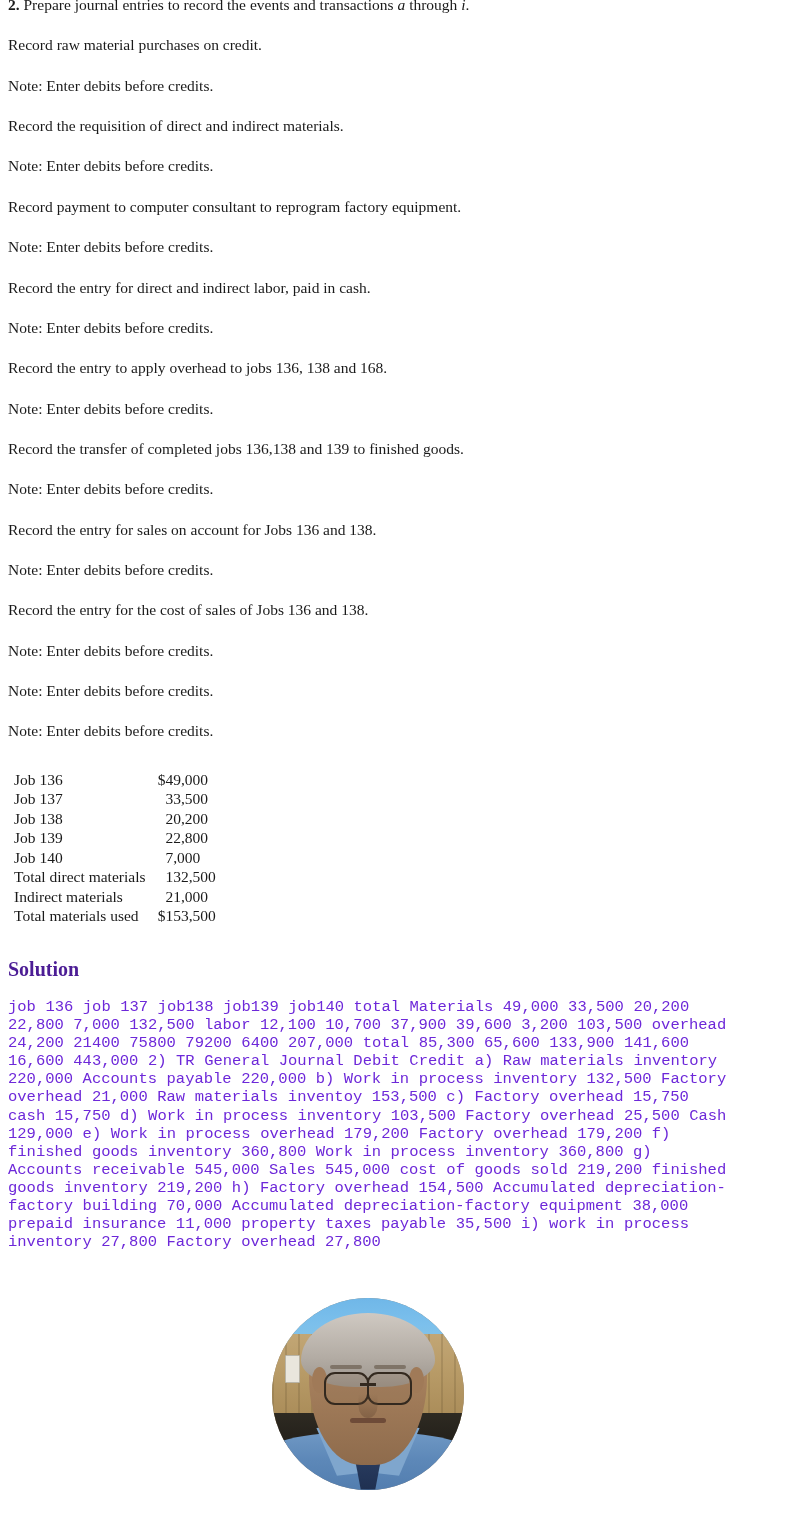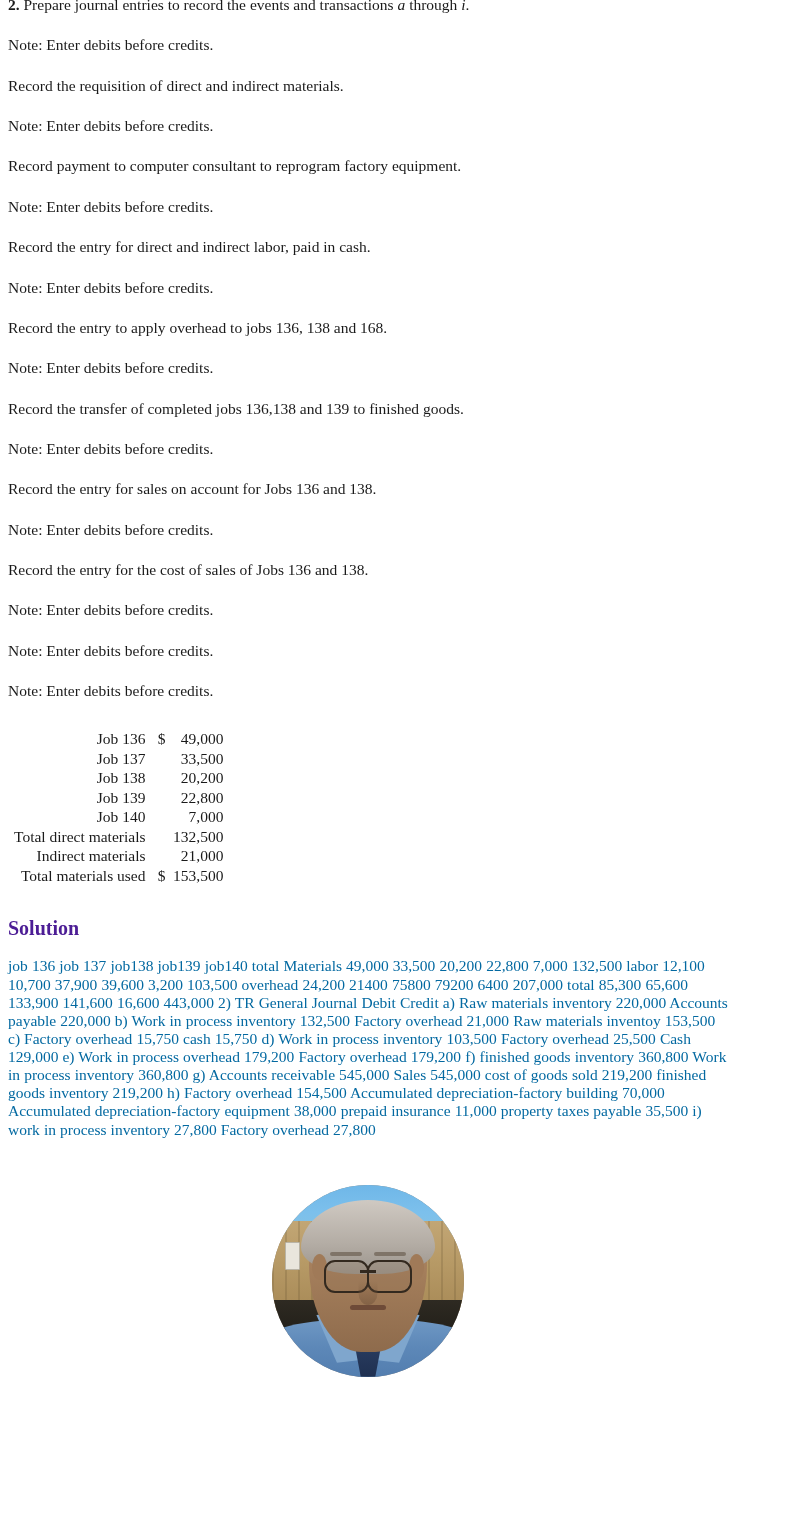--- a/index.html
+++ b/index.html
@@ -45,50 +45,51 @@
     font-size: 15.5px;
     line-height: 1.0;
     color: #1a1a1a;
   }
   .mat-table td {
     padding: 2px 0 2px 0;
     white-space: nowrap;
     vertical-align: baseline;
   }
   .mat-table td.label {
-    text-align: right;
+    text-align: left;
     padding-right: 4px;
     font-family: Liberation Serif, serif;
   }
   .mat-table td.cur {
     text-align: right;
     width: 10px;
     padding-left: 6px;
   }
   .mat-table td.amt {
-    text-align: right;
+    text-align: left;
     padding-left: 0;
     min-width: 58px;
   }
 
   
   .sol-heading {
     font-size: 20px;
     font-weight: bold;
     margin: 32px 0 18px 0;
     line-height: 1.1;
     color: #4c1d95;
   }
   .sol-body {
     font-size: 15.5px;
     line-height: 1.17;
     margin: 0;
     text-align: left;
-    color: #0369a1;
+    color: #6d28d9;
     word-spacing: 0.2px;
+    font-family: Liberation Mono, monospace;
   }
 
   
   .avatar-wrap {
     display: flex;
     justify-content: center;
     margin: 46px 0 0 0;
   }
   .avatar {
     position: relative;
@@ -263,20 +264,21 @@
     border-radius: 3px;
   }
 </style>
 </head>
 <body>
 
 <div class="page">
 
   <div class="instr-list">
     <p class="instr"><b>2.</b><span> Prepare journal entries to record the events and transactions </span><i>a</i><span> through </span><i>i</i><span>.</span></p>
+    <p class="instr">Record raw material purchases on credit.</p>
     <p class="instr">Note: Enter debits before credits.</p>
     <p class="instr">Record the requisition of direct and indirect materials.</p>
     <p class="instr">Note: Enter debits before credits.</p>
     <p class="instr">Record payment to computer consultant to reprogram factory equipment.</p>
     <p class="instr">Note: Enter debits before credits.</p>
     <p class="instr">Record the entry for direct and indirect labor, paid in cash.</p>
     <p class="instr">Note: Enter debits before credits.</p>
     <p class="instr">Record the entry to apply overhead to jobs 136, 138 and 168.</p>
     <p class="instr">Note: Enter debits before credits.</p>
     <p class="instr">Record the transfer of completed jobs 136,138 and 139 to finished goods.</p>

